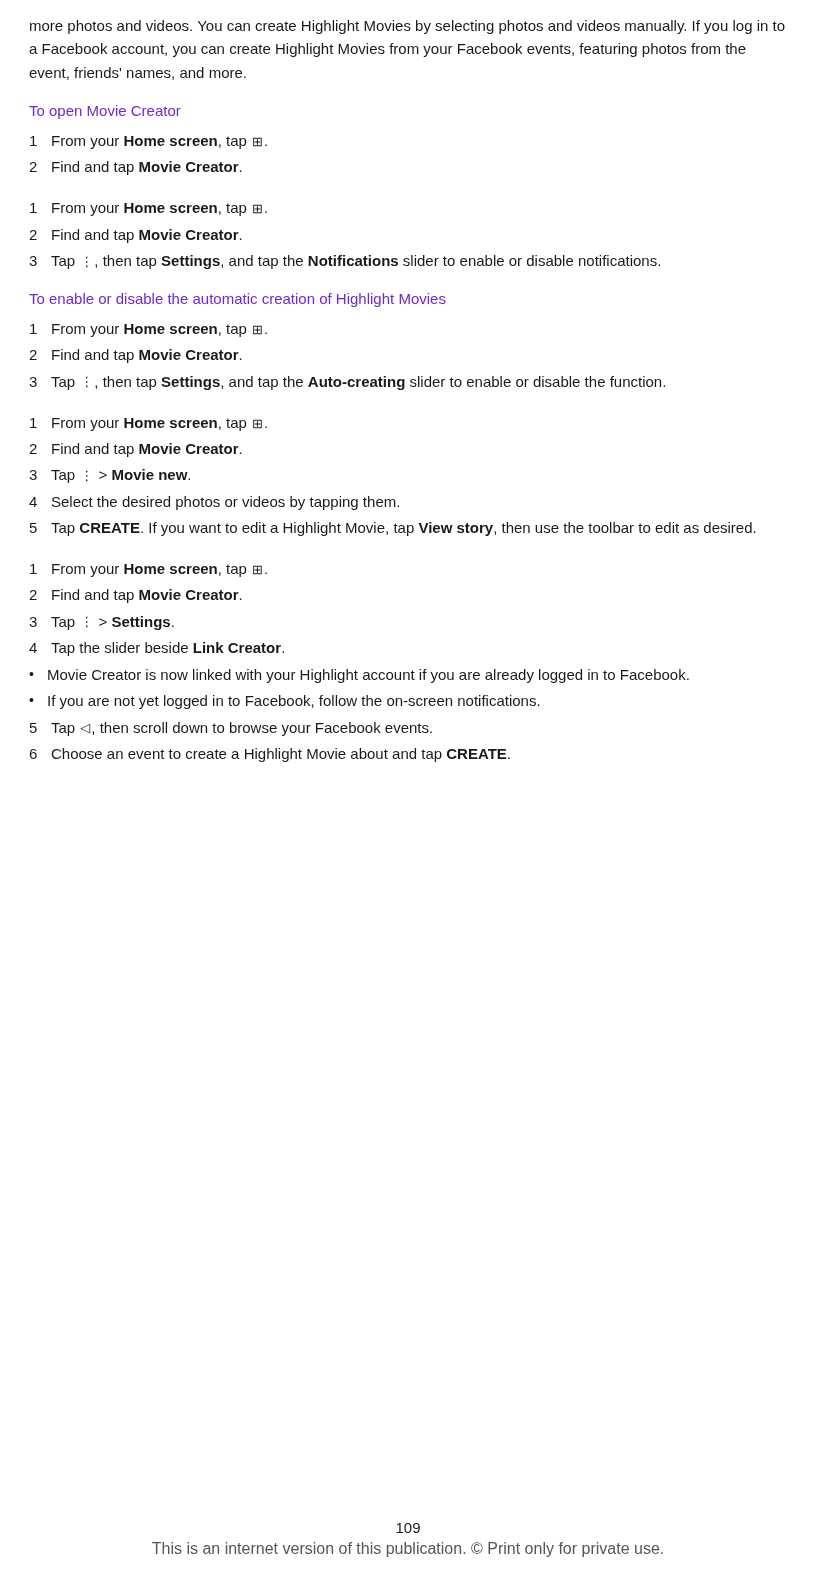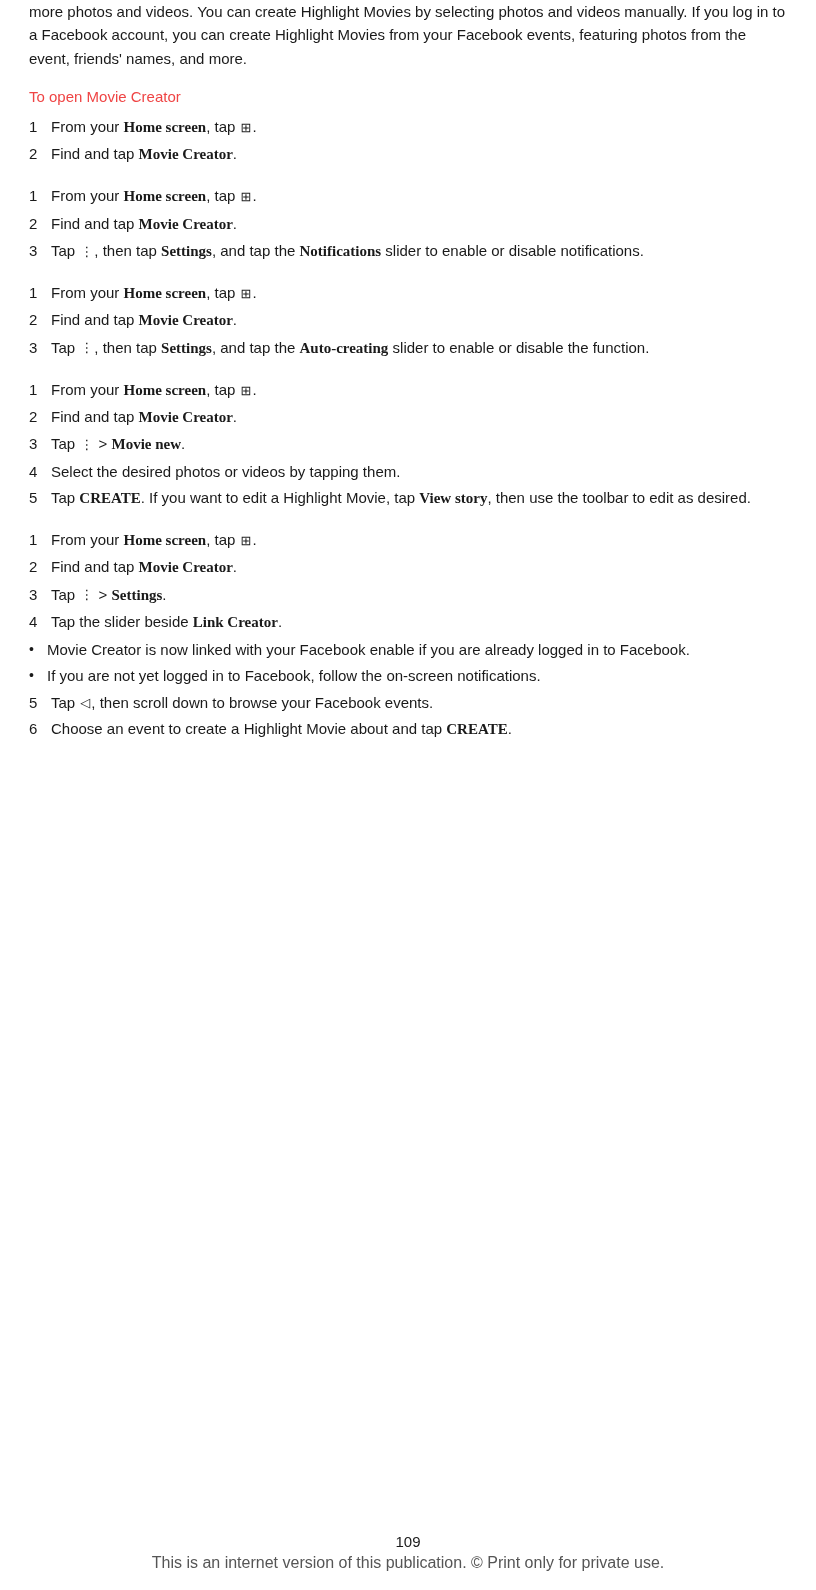--- a/index.html
+++ b/index.html
@@ -12,32 +12,32 @@
       width: 816px;
       min-height: 1590px;
       background: #ffffff;
       font-family: Arial, Helvetica, sans-serif;
       font-size: 15px;
       color: #1a1a1a;
       position: relative;
     }
 
     .page-content {
-      padding: 0 29px 60px 29px;
+      padding: 14px 29px 60px 29px;
     }
 
     .intro-text {
       font-size: 15px;
       line-height: 1.55;
       color: #1a1a1a;
       margin-bottom: 18px;
     }
 
     .section-heading {
-      color: #ef4444;
+      color: #6d28d9;
       font-size: 15px;
       font-weight: normal;
       margin-bottom: 10px;
       margin-top: 6px;
     }
 
     .steps-list {
       list-style: none;
       margin-bottom: 18px;
       padding: 0;
@@ -58,21 +58,21 @@
       color: #1a1a1a;
     }
 
     .step-text {
       flex: 1;
       font-size: 15px;
       line-height: 1.55;
     }
 
     .bold-mono {
-      font-family: Liberation Serif, serif;
+      font-family: Liberation Sans, sans-serif;
       font-weight: bold;
     }
 
     .sub-bullets {
       list-style: none;
       margin-top: 4px;
       margin-left: 0;
       padding: 0;
     }
 
@@ -86,21 +86,21 @@
     }
 
     .bullet-dot {
       min-width: 18px;
       font-size: 14px;
       margin-top: 1px;
     }
 
     .page-footer {
       position: absolute;
-      bottom: 18px;
+      bottom: 32px;
       left: 0;
       right: 0;
       text-align: center;
     }
 
     .page-number {
       font-size: 15px;
       color: #1a1a1a;
       margin-bottom: 4px;
     }
@@ -164,20 +164,21 @@
     <li>
       <span class="step-num">2</span>
       <span class="step-text">Find and tap <span class="bold-mono">Movie Creator</span>.</span>
     </li>
     <li>
       <span class="step-num">3</span>
       <span class="step-text">Tap <span class="icon-menu">⋮</span>, then tap <span class="bold-mono">Settings</span>, and tap the <span class="bold-mono">Notifications</span> slider to enable or disable notifications.</span>
     </li>
   </ol>
 
+  <p class="section-heading">To enable or disable the automatic creation of Highlight Movies</p>
   <ol class="steps-list">
     <li>
       <span class="step-num">1</span>
       <span class="step-text">From your <span class="bold-mono">Home screen</span>, tap <span class="icon-apps">⊞</span>.</span>
     </li>
     <li>
       <span class="step-num">2</span>
       <span class="step-text">Find and tap <span class="bold-mono">Movie Creator</span>.</span>
     </li>
     <li>
@@ -223,21 +224,21 @@
       <span class="step-text">Tap <span class="icon-menu">⋮</span> &gt; <span class="bold-mono">Settings</span>.</span>
     </li>
     <li style="display:block;">
       <div style="display:flex; align-items:flex-start;">
         <span class="step-num">4</span>
         <span class="step-text">Tap the slider beside <span class="bold-mono">Link Creator</span>.</span>
       </div>
       <ul class="sub-bullets">
         <li>
           <span class="bullet-dot">•</span>
-          <span class="step-text">Movie Creator is now linked with your Facebook enable if you are already logged in to Facebook.</span>
+          <span class="step-text">Movie Creator is now linked with your Highlight account if you are already logged in to Facebook.</span>
         </li>
         <li>
           <span class="bullet-dot">•</span>
           <span class="step-text">If you are not yet logged in to Facebook, follow the on-screen notifications.</span>
         </li>
       </ul>
     </li>
     <li>
       <span class="step-num">5</span>
       <span class="step-text">Tap <span class="icon-back">◁</span>, then scroll down to browse your Facebook events.</span>

